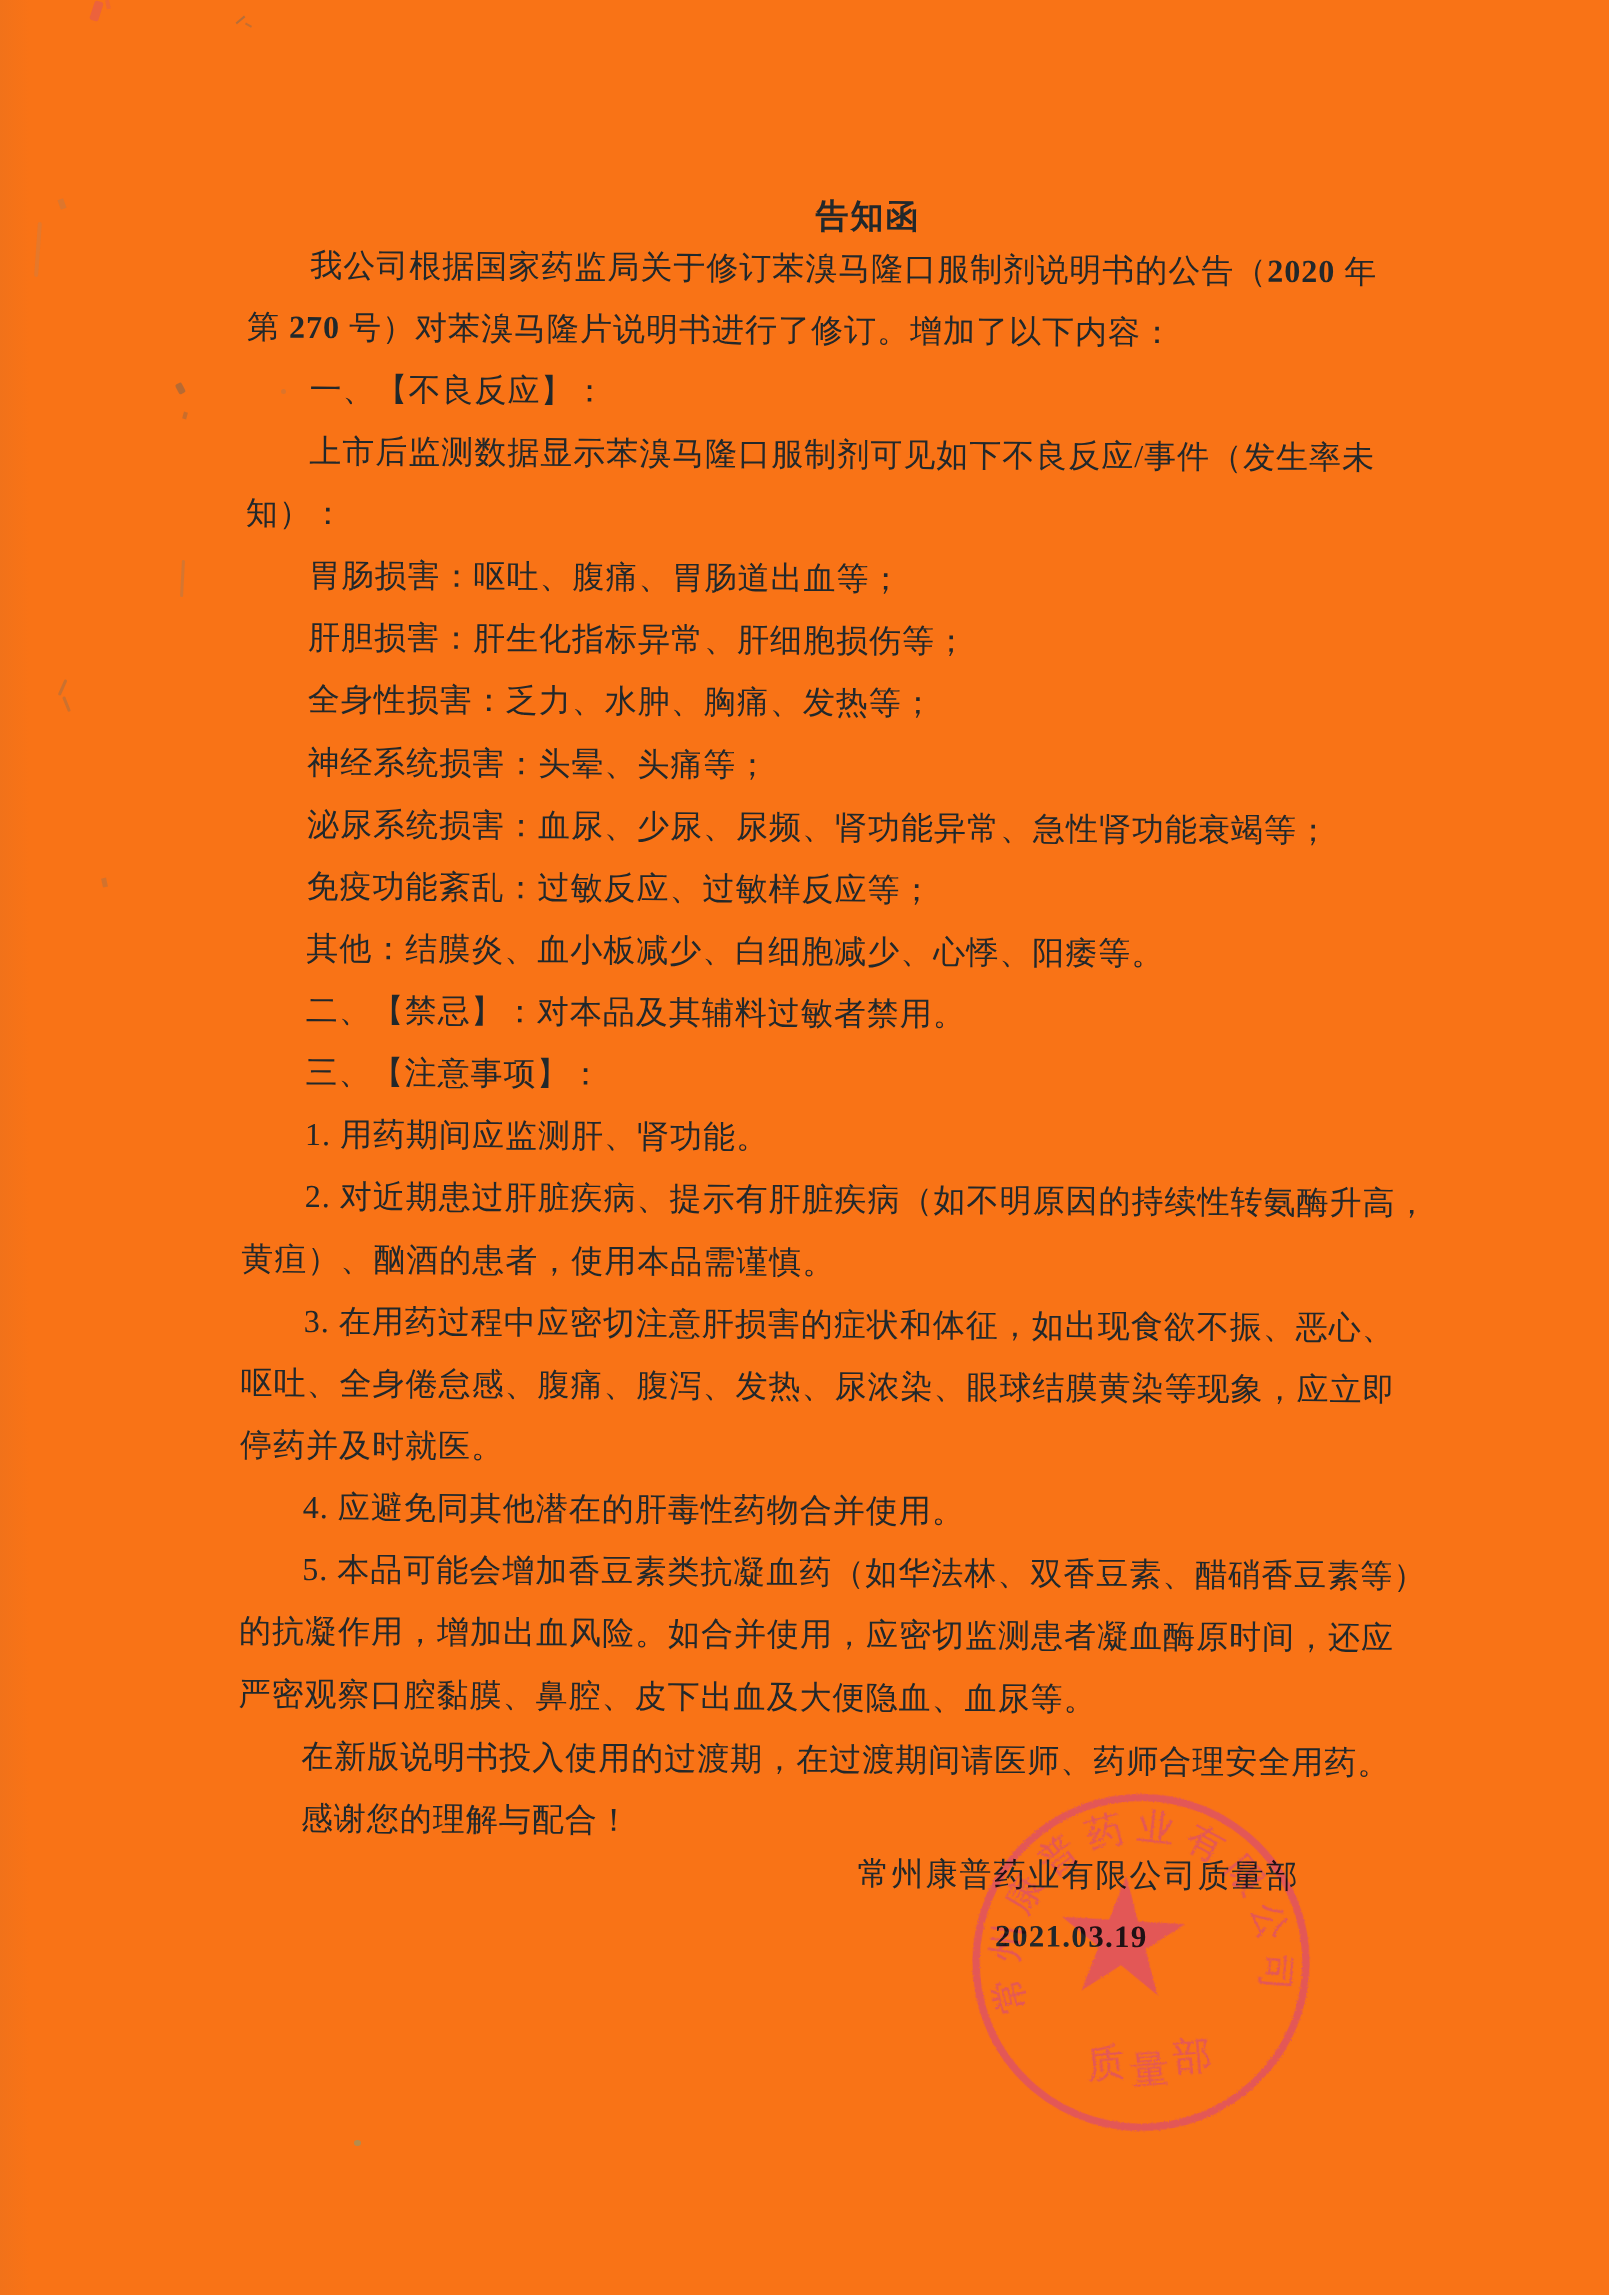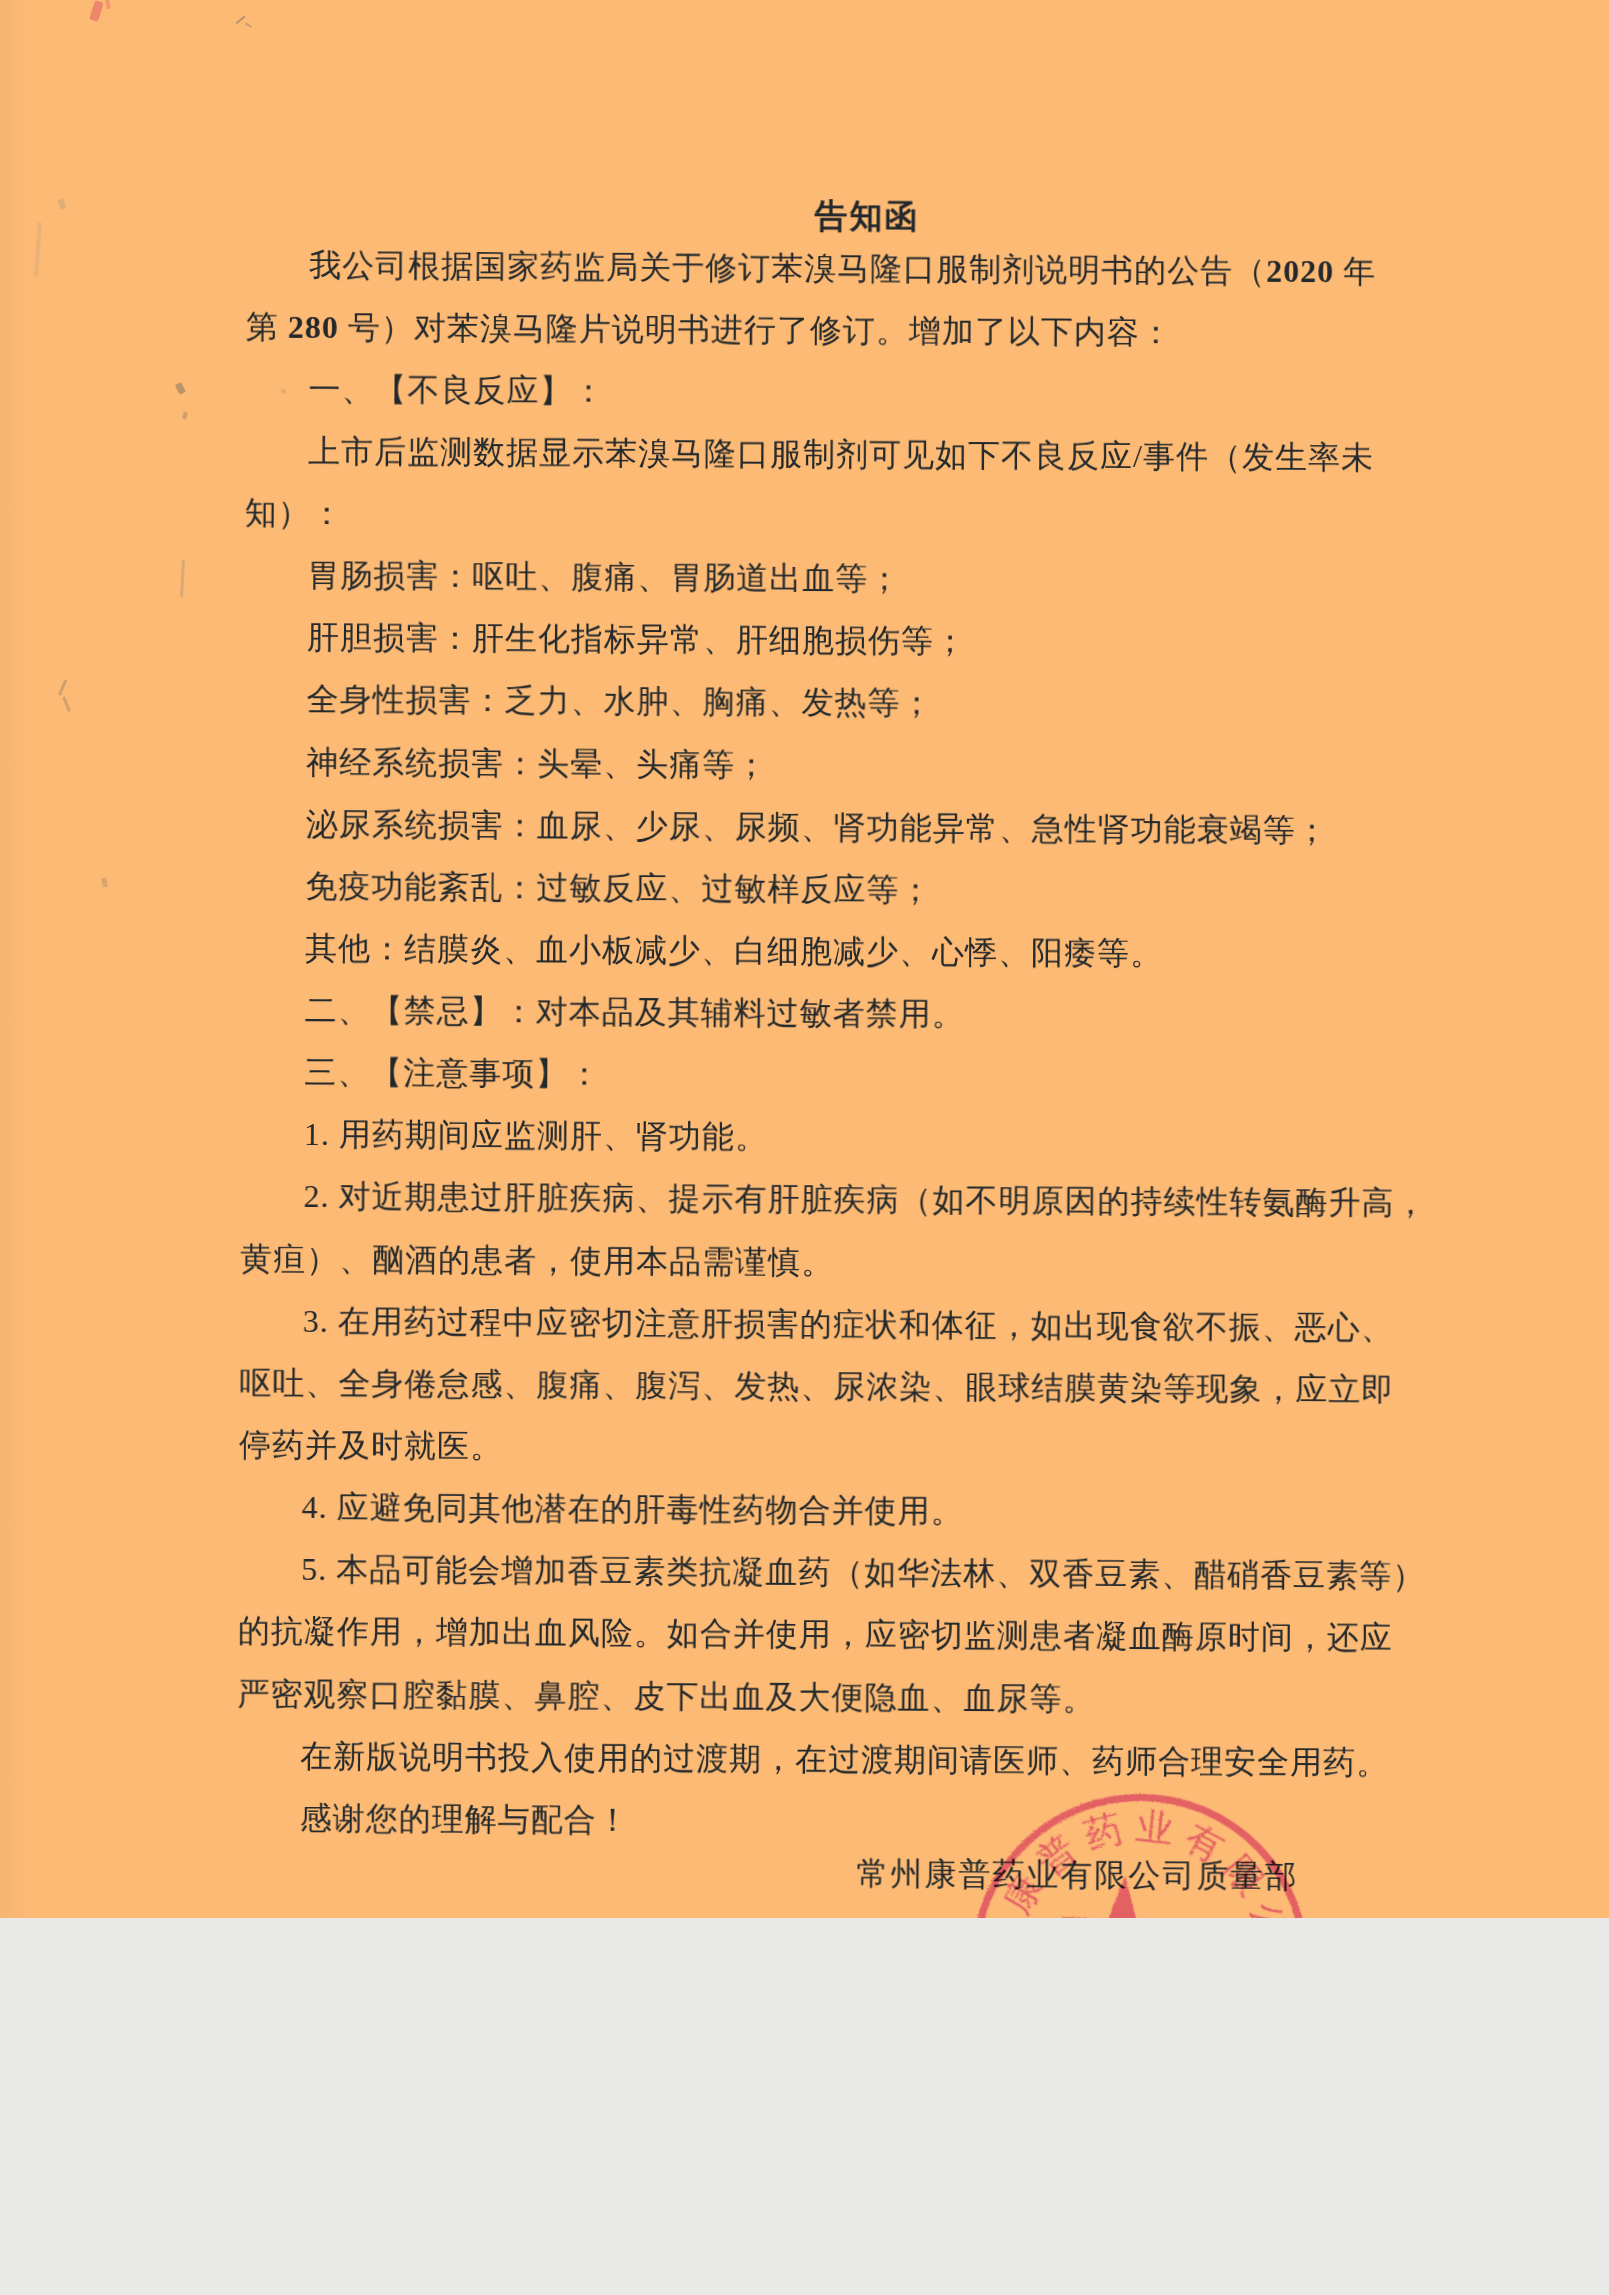--- a/index.html
+++ b/index.html
@@ -1,19 +1,19 @@
 <!DOCTYPE html>
 <html style="font-size:10.7px"><head>
 <meta charset="utf-8">
 <style>
   html,body{margin:0;padding:0;background:#e9e9e7;}
   .page{
     position:relative;
-    width:1609px;height:1918px;
-    background:#fdba74;
+    width:1609px;height:2295px;
+    background:#f97316;
     overflow:hidden;
     font-family:"Liberation Serif","DejaVu Serif",serif;
     color:#22282b;
   }
   .page::before{
     content:"";position:absolute;left:0;top:0;bottom:0;width:31px;
     background:linear-gradient(to right, rgba(90,95,92,0.05), rgba(0,0,0,0));
     pointer-events:none;
   }
   .sheet{
@@ -64,21 +64,21 @@
   <span class="artifact" style="left:65px;top:696px;width:3.3px;height:16px;background:rgba(104,108,104,0.3);transform:rotate(-22deg);border-radius:1.3px;"></span>
   <span class="artifact" style="left:102px;top:878px;width:5.3px;height:8.7px;background:rgba(110,112,108,0.28);transform:rotate(-12deg);"></span>
   <span class="artifact" style="left:354px;top:2140px;width:7.3px;height:6px;background:rgba(127,159,122,0.55);border-radius:50%;"></span>
 
   <div class="sheet">
 
     <h1 class="title">告知函</h1>
 
     <div id="body-lines">
         <div class="line" style="top: 249px; left: 305px;">我公司根据国家药监局关于修订苯溴马隆口服制剂说明书的公告（<b>2020</b> 年</div>
-        <div class="line" style="top: 311px; left: 242px;">第 <b>280</b> 号）对苯溴马隆片说明书进行了修订。增加了以下内容：</div>
+        <div class="line" style="top: 311px; left: 242px;">第 <b>270</b> 号）对苯溴马隆片说明书进行了修订。增加了以下内容：</div>
         <div class="line" style="top: 373px; left: 305px;">一、【不良反应】：</div>
         <div class="line" style="top: 435px; left: 305px;">上市后监测数据显示苯溴马隆口服制剂可见如下不良反应/事件（发生率未</div>
         <div class="line" style="top: 497px; left: 242px;">知）：</div>
         <div class="line" style="top: 559px; left: 305px;">胃肠损害：呕吐、腹痛、胃肠道出血等；</div>
         <div class="line" style="top: 621px; left: 305px;">肝胆损害：肝生化指标异常、肝细胞损伤等；</div>
         <div class="line" style="top: 683px; left: 305px;">全身性损害：乏力、水肿、胸痛、发热等；</div>
         <div class="line" style="top: 746px; left: 305px;">神经系统损害：头晕、头痛等；</div>
         <div class="line" style="top: 808px; left: 305px;">泌尿系统损害：血尿、少尿、尿频、肾功能异常、急性肾功能衰竭等；</div>
         <div class="line" style="top: 870px; left: 305px;">免疫功能紊乱：过敏反应、过敏样反应等；</div>
         <div class="line" style="top: 932px; left: 305px;">其他：结膜炎、血小板减少、白细胞减少、心悸、阳痿等。</div>

